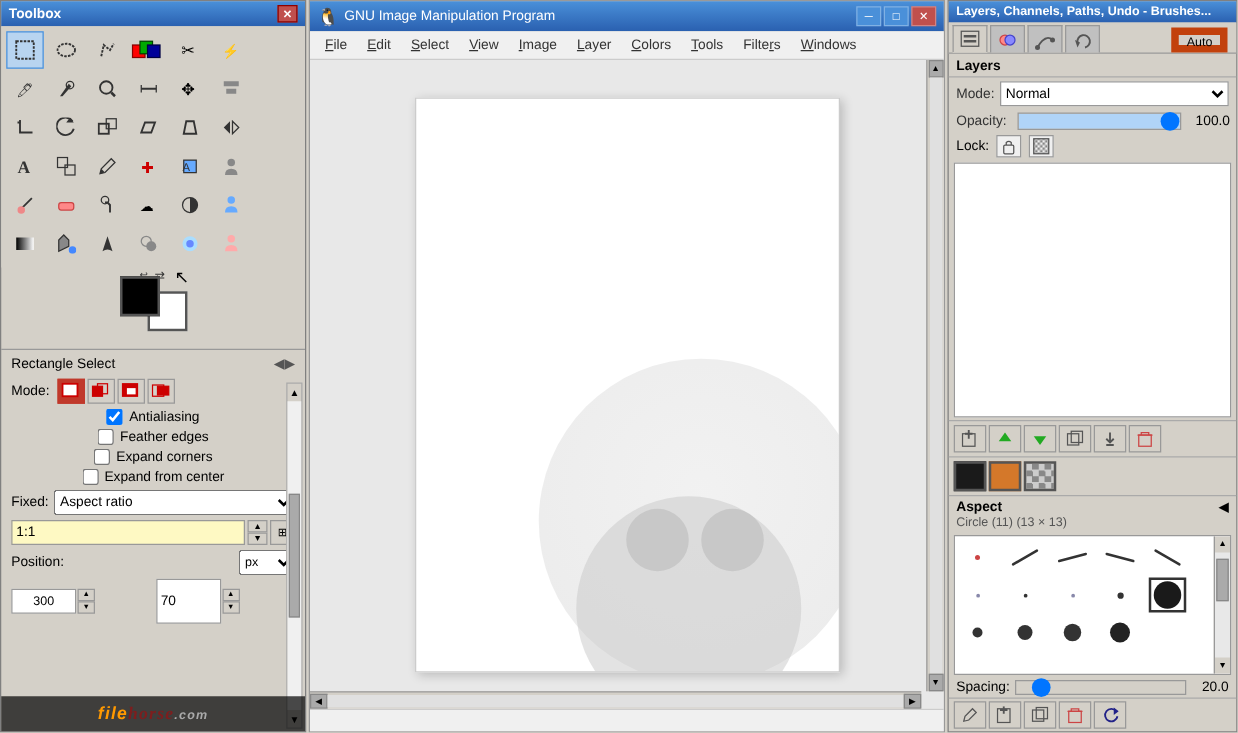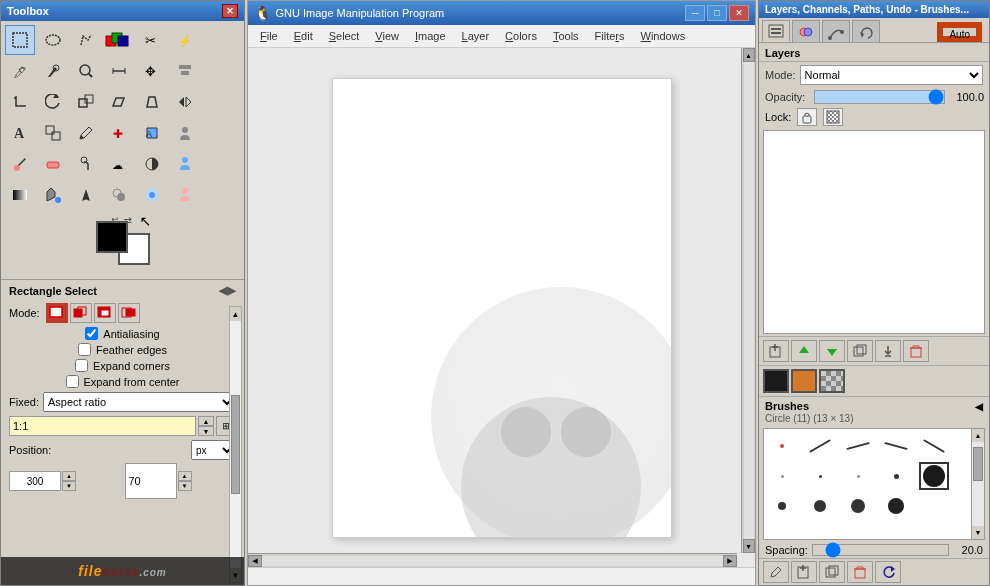--- a/index.html
+++ b/index.html
@@ -92,21 +92,21 @@
       border-top: 1px solid #999;
       padding: 4px 8px;
       flex: 1;
       overflow-y: auto;
       position: relative;
     }
     .options-title {
       display: flex; justify-content: space-between; align-items: center;
       margin-bottom: 6px;
     }
-    .options-title span { font-weight: bold; font-size: 11px; }
+    .options-title span { font-weight: normal; font-size: 11px; }
     .scroll-btn { font-size: 9px; cursor: pointer; color: #555; }
 
     .mode-row { display: flex; align-items: center; margin-bottom: 4px; gap: 2px; }
     .mode-label { margin-right: 4px; font-size: 11px; }
     .mode-icon {
       width: 22px; height: 20px;
       border: 1px solid #999;
       display: flex; align-items: center; justify-content: center;
       cursor: pointer; background: #d4d0c8;
       font-size: 10px;
@@ -885,21 +885,21 @@
     </div>
   </div>
 
   <div class="color-swatches">
     <div class="swatch black"></div>
     <div class="swatch orange"></div>
     <div class="swatch checkered"></div>
   </div>
 
   <div class="brushes-header">
-    <span>Brushes</span>
+    <span>Aspect</span>
     <span style="font-size:10px; cursor:pointer;">◀</span>
   </div>
   <div class="brushes-subtitle">Circle (11) (13 × 13)</div>
 
   <div style="position:relative; background:white; border:1px solid #999; margin:2px 4px; height:112px; overflow:hidden;">
     <div style="display:grid; grid-template-columns:repeat(5, 36px); gap:2px; padding:3px;">
 
       <div class="brush-cell">
           <div style="width:4px;height:4px;border-radius:50%;background:#c44;"></div>
         </div>

